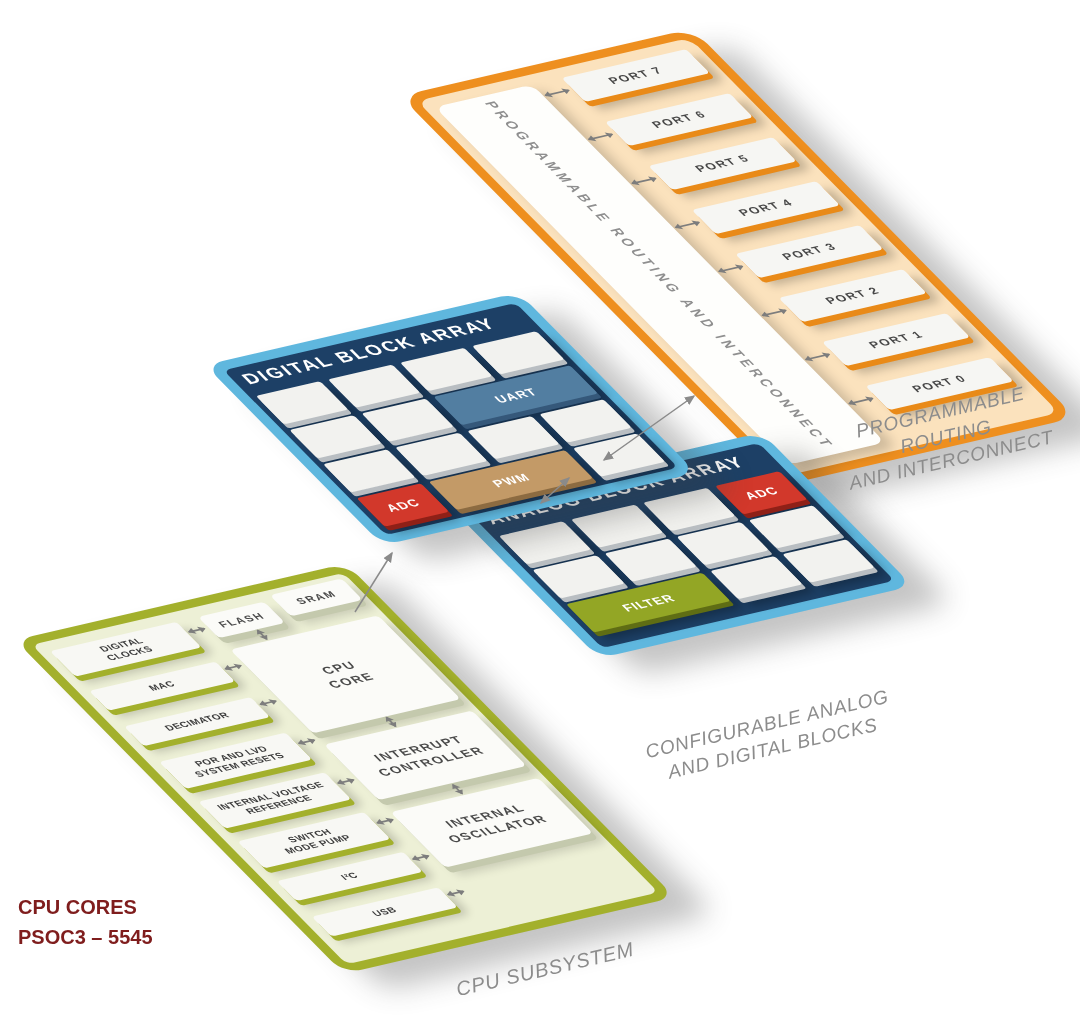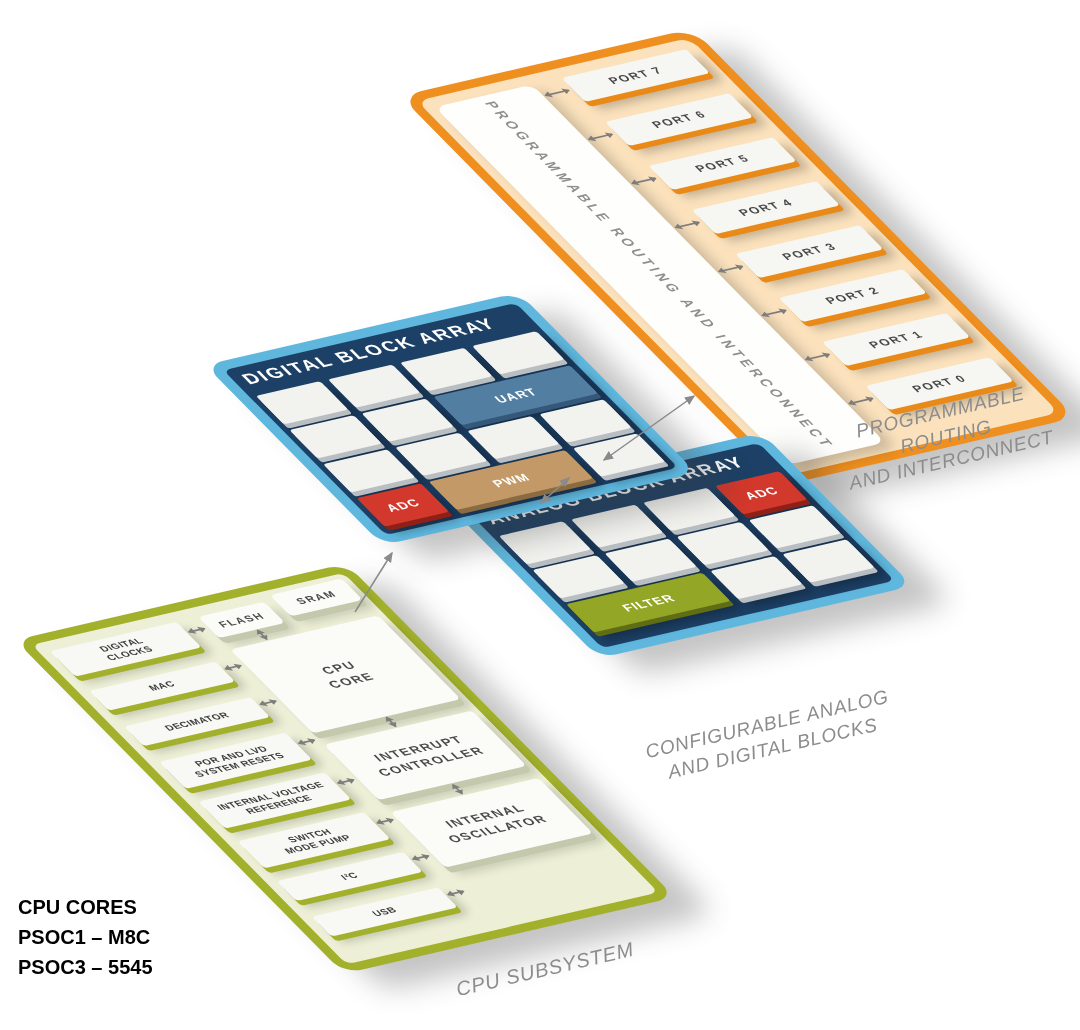--- a/index.html
+++ b/index.html
@@ -85,21 +85,21 @@
   .gv1{left:236px;top:177px;height:13px;}
   .gv2{left:236px;top:272px;height:13px;}
 
   
   .caption{position:absolute;color:#8c8c8c;font-style:italic;font-size:19px;letter-spacing:0.8px;
            text-align:center;transform:rotate(-13deg);z-index:6;}
   .caption span{display:block;line-height:1.3;}
   .cap-routing{left:816px;top:400px;width:260px;}
   .cap-analog{left:640px;top:712px;width:260px;}
   .cap-cpu{left:430px;top:956px;width:230px;font-size:20px;}
-  .legend{position:absolute;left:18px;top:892px;font-size:20px;color:#000000;font-weight:600;
+  .legend{position:absolute;left:18px;top:892px;font-size:20px;color:#7f1d1d;font-weight:600;
           line-height:1.5;z-index:6;}
   .overlay{position:absolute;left:0;top:0;z-index:7;pointer-events:none;}
   .overlay line{stroke:#8a8a8a;stroke-width:1.5;}
 </style>
 </head>
 <body>
 
 <div class="stage">
 
   <div class="panel routing iso">
@@ -205,21 +205,20 @@
   <div class="caption cap-analog">
     <span>CONFIGURABLE ANALOG</span>
     <span>AND DIGITAL BLOCKS</span>
   </div>
   <div class="caption cap-cpu">
     <span>CPU SUBSYSTEM</span>
   </div>
 
   <div class="legend">
     <div>CPU CORES</div>
-    <div>PSOC1 – M8C</div>
     <div>PSOC3 – 5545</div>
   </div>
 
   <svg class="overlay" width="1080" height="1030" viewBox="0 0 1080 1030">
     <defs>
       <marker id="ah" markerWidth="8" markerHeight="8" refX="6" refY="3" orient="auto-start-reverse">
         <path d="M0,0 L7,3 L0,6 Z" fill="#8a8a8a"></path>
       </marker>
     </defs>
     <line x1="355" y1="612" x2="392" y2="553" marker-end="url(#ah)"></line>

